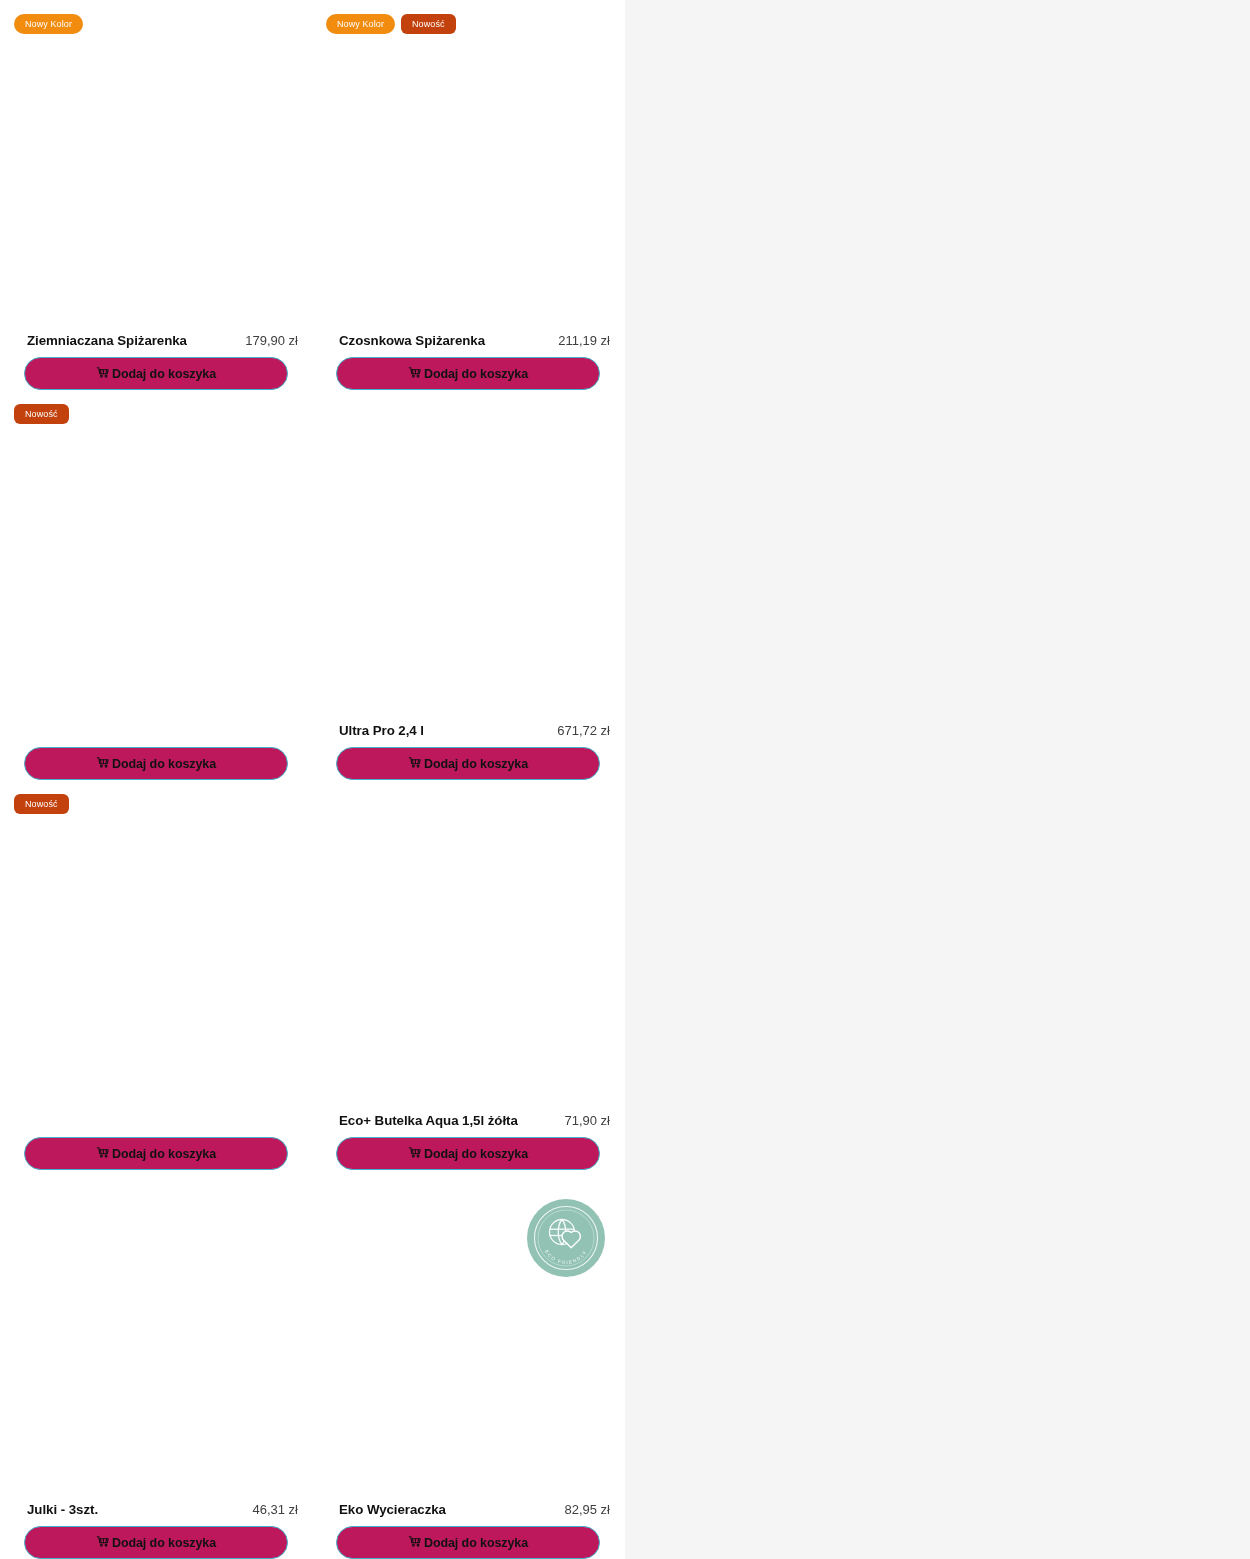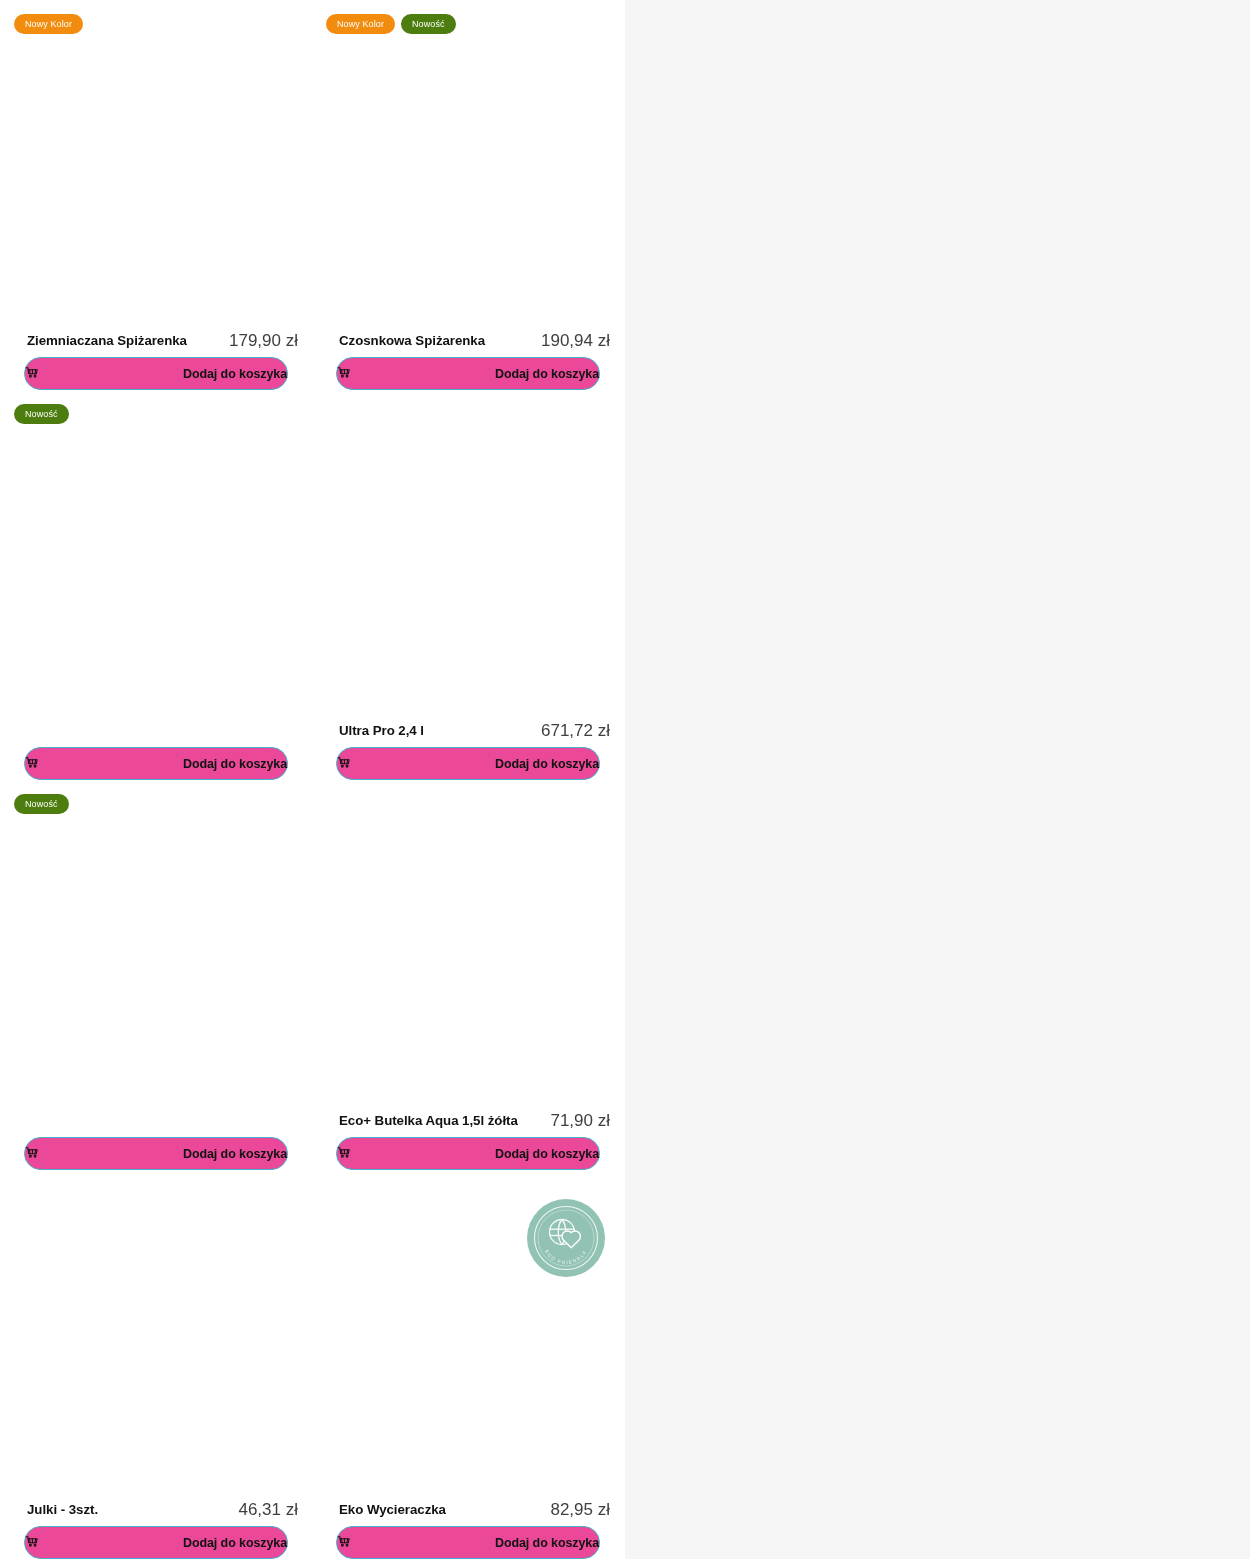--- a/index.html
+++ b/index.html
@@ -75,21 +75,21 @@
     padding: 0 11px;
     border-radius: 10px;
     color: #ffffff;
     font-size: 9px;
     font-weight: 400;
     letter-spacing: 0.1px;
     white-space: nowrap;
     line-height: 1;
   }
   .badge--new-color { background: #f28c0f; }
-  .badge--novelty  { background: #4d7c0f; }
+  .badge--novelty  { background: #c2410c; border-radius: 6px; }
 
   .eco-seal {
     position: absolute;
     right: 18px;
     top: 28px;
     width: 80px;
     height: 80px;
     opacity: 0.95;
   }
 
@@ -111,37 +111,37 @@
     font-size: 13.3px;
     font-weight: 700;
     color: #111111;
     line-height: 18px;
     letter-spacing: -0.05px;
     white-space: pre-line;
     margin-left: 13px;
   }
 
   .product-price {
-    font-size: 17px;
+    font-size: 13px;
     font-weight: 400;
     color: #3f3f3f;
     line-height: 18px;
     white-space: nowrap;
     flex: 0 0 auto;
   }
 
   .add-to-cart {
     display: flex;
     align-items: center;
-    justify-content: space-between;
+    justify-content: center;
     gap: 1px;
     width: 264px;
     height: 33px;
     margin: 0 auto;
-    background: #ec4899;
+    background: #be185d;
     border: 1.3px solid #3fb3cd;
     border-radius: 17px;
     cursor: pointer;
     font-family: "Liberation Sans", sans-serif;
     font-size: 12.5px;
     font-weight: 700;
     color: #111111;
     letter-spacing: -0.1px;
     padding: 0;
   }
@@ -192,21 +192,21 @@
         <div class="product-card">
     <div class="card-media">
       <div class="badge-row">
               <span class="badge badge--new-color">Nowy Kolor</span>
               <span class="badge badge--novelty">Nowość</span>
             </div>
     </div>
     <div class="card-info">
       <div class="title-price">
         <span class="product-title">Czosnkowa Spiżarenka</span>
-        <span class="product-price">190,94 zł</span>
+        <span class="product-price">211,19 zł</span>
       </div>
       <button class="add-to-cart">
         <span class="cart-icon">
           <svg viewBox="0 0 20 20" width="15" height="15" fill="none" stroke="#111111" stroke-width="1.4" stroke-linecap="round" stroke-linejoin="round">
             <path d="M1.6 2.2h2.2l1.1 8.2h9.3"></path>
             <path d="M4.2 4.9h12.1l-1.3 5.5"></path>
             <path d="M9.9 4.9v5.5"></path>
             <path d="M14.1 4.9 13.4 10.4"></path>
             <path d="M6.1 4.9 6.6 10.4"></path>
             <circle cx="7.2" cy="13.6" r="1.25"></circle>

